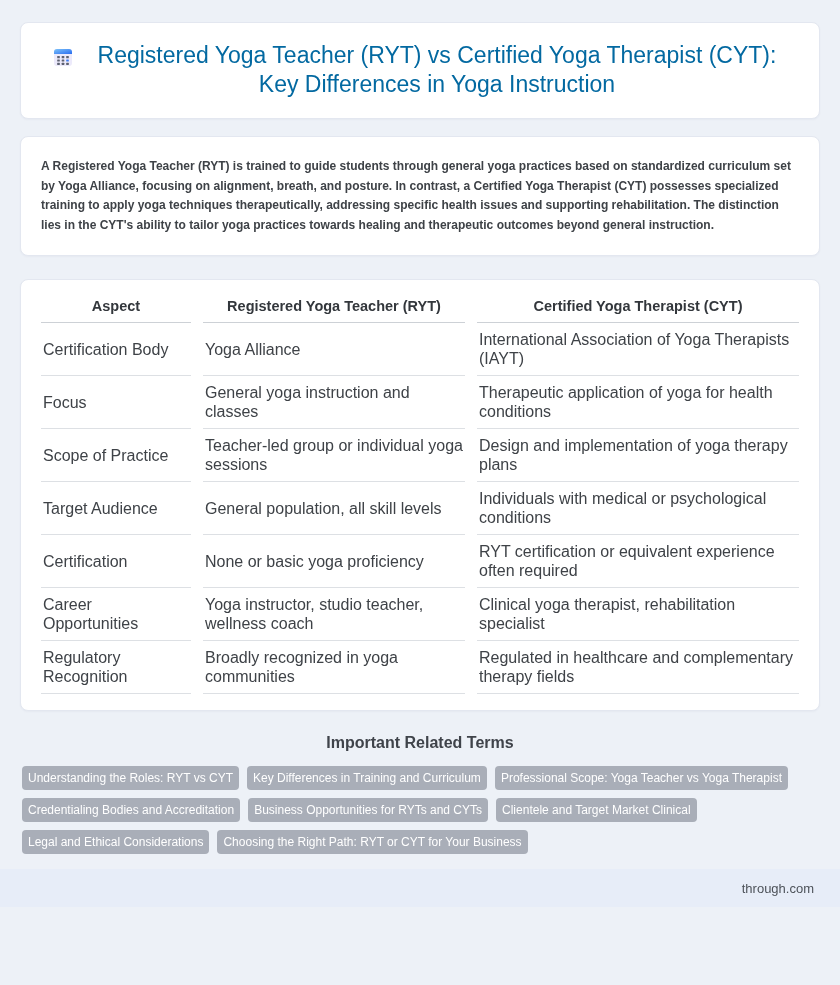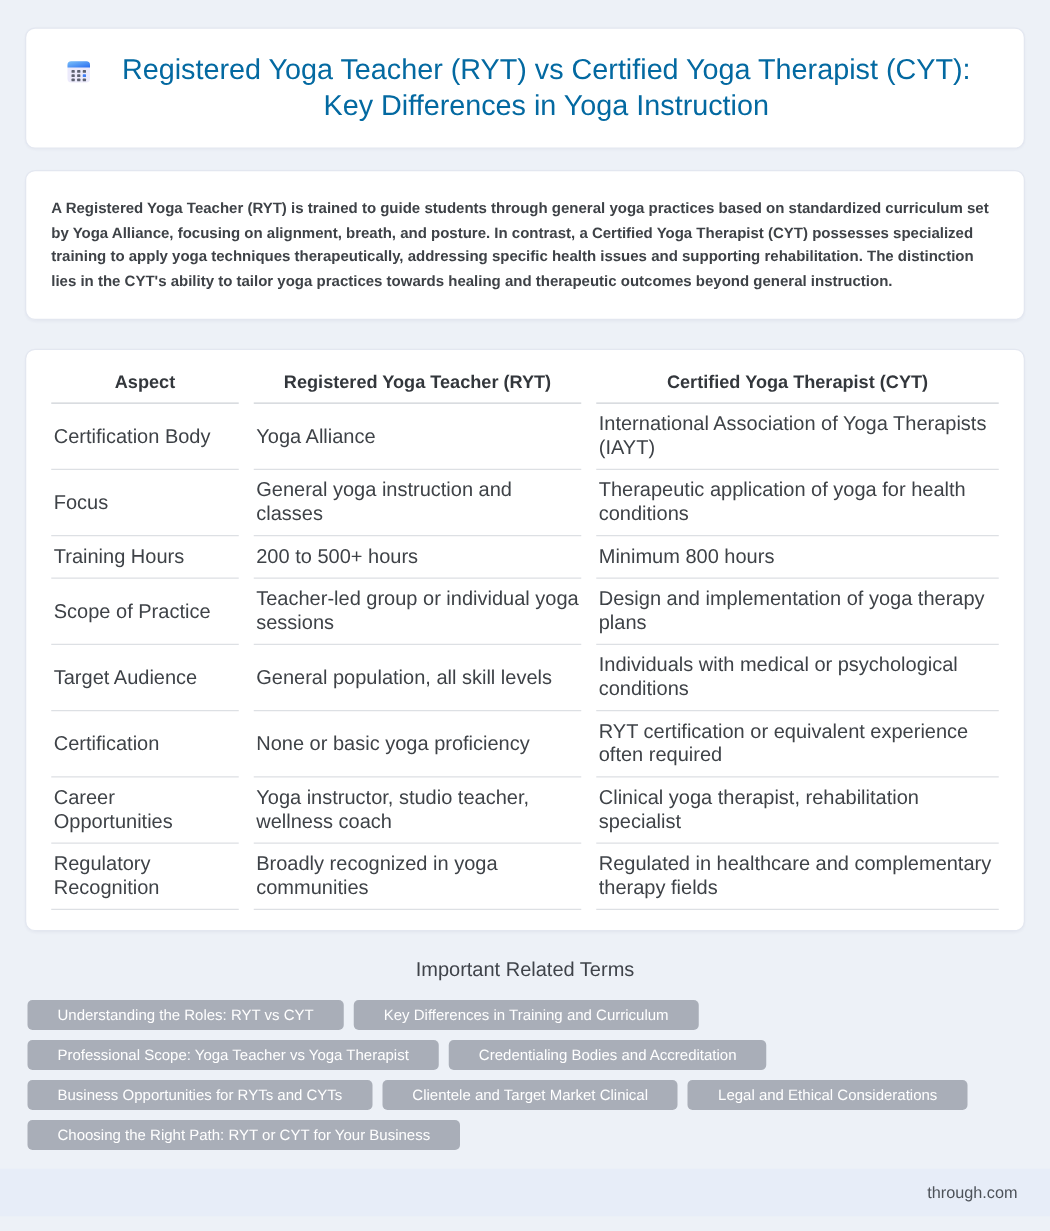--- a/index.html
+++ b/index.html
@@ -83,36 +83,36 @@
     padding: 7px 2px;
     border-bottom: 1px solid #dde0e4;
   }
   .col-aspect { width: 150px; }
   .col-ryt    { width: 262px; }
   .col-cyt    { width: auto; }
   
   .related-title {
     text-align: center;
     font-size: 16px;
-    font-weight: 400;
+    font-weight: 700;
     color: #3f434a;
     margin-bottom: 14px;
   }
   .tags {
     display: flex;
     flex-wrap: wrap;
     gap: 8px;
     padding: 0 2px;
   }
   .tag {
     background: #a9aeb8;
     color: #ffffff;
     font-size: 12px;
     line-height: 14px;
-    padding: 5px 24px;
+    padding: 5px 6px;
     border-radius: 4px;
     white-space: nowrap;
     cursor: pointer;
   }
   
   .footer-bar {
     margin-top: 15px;
     background: #e7edf8;
     padding: 10px 26px;
     text-align: right;
@@ -172,25 +172,20 @@
           <td>Certification Body</td>
           <td>Yoga Alliance</td>
           <td>International Association of Yoga Therapists (IAYT)</td>
         </tr>
         <tr>
           <td>Focus</td>
           <td>General yoga instruction and classes</td>
           <td>Therapeutic application of yoga for health conditions</td>
         </tr>
         <tr>
-          <td>Training Hours</td>
-          <td>200 to 500+ hours</td>
-          <td>Minimum 800 hours</td>
-        </tr>
-        <tr>
           <td>Scope of Practice</td>
           <td>Teacher-led group or individual yoga sessions</td>
           <td>Design and implementation of yoga therapy plans</td>
         </tr>
         <tr>
           <td>Target Audience</td>
           <td>General population, all skill levels</td>
           <td>Individuals with medical or psychological conditions</td>
         </tr>
         <tr>

